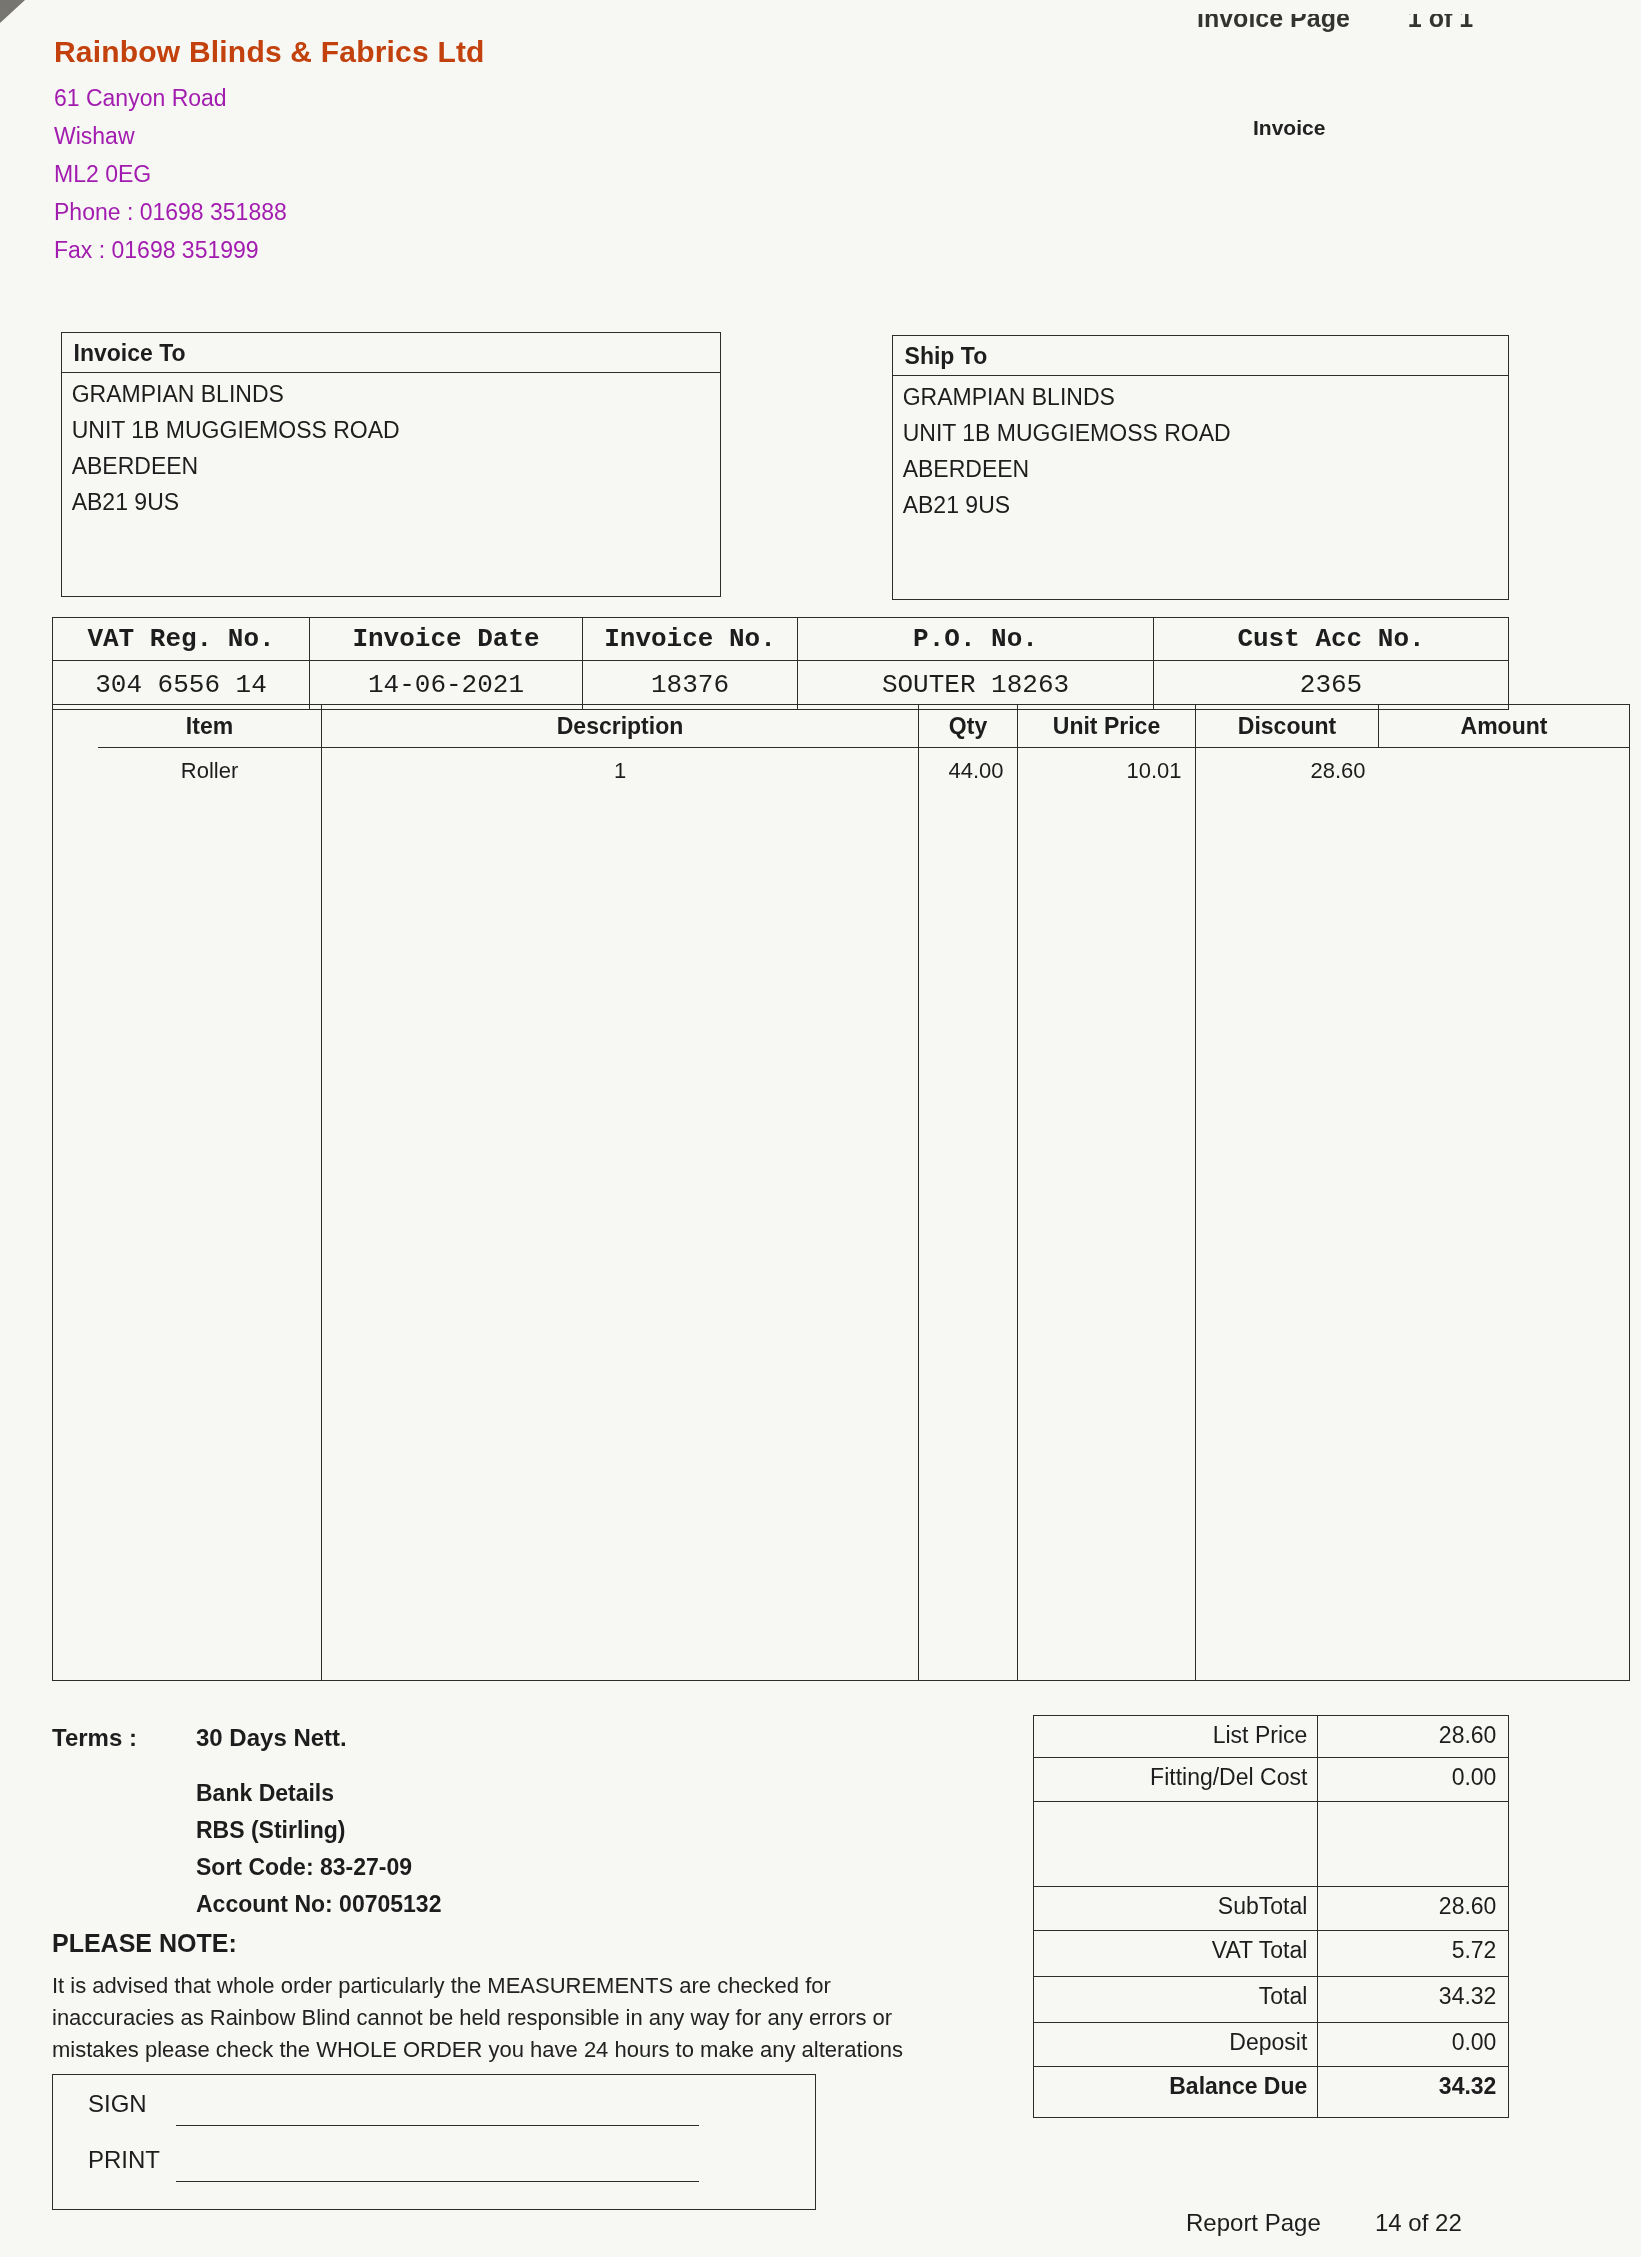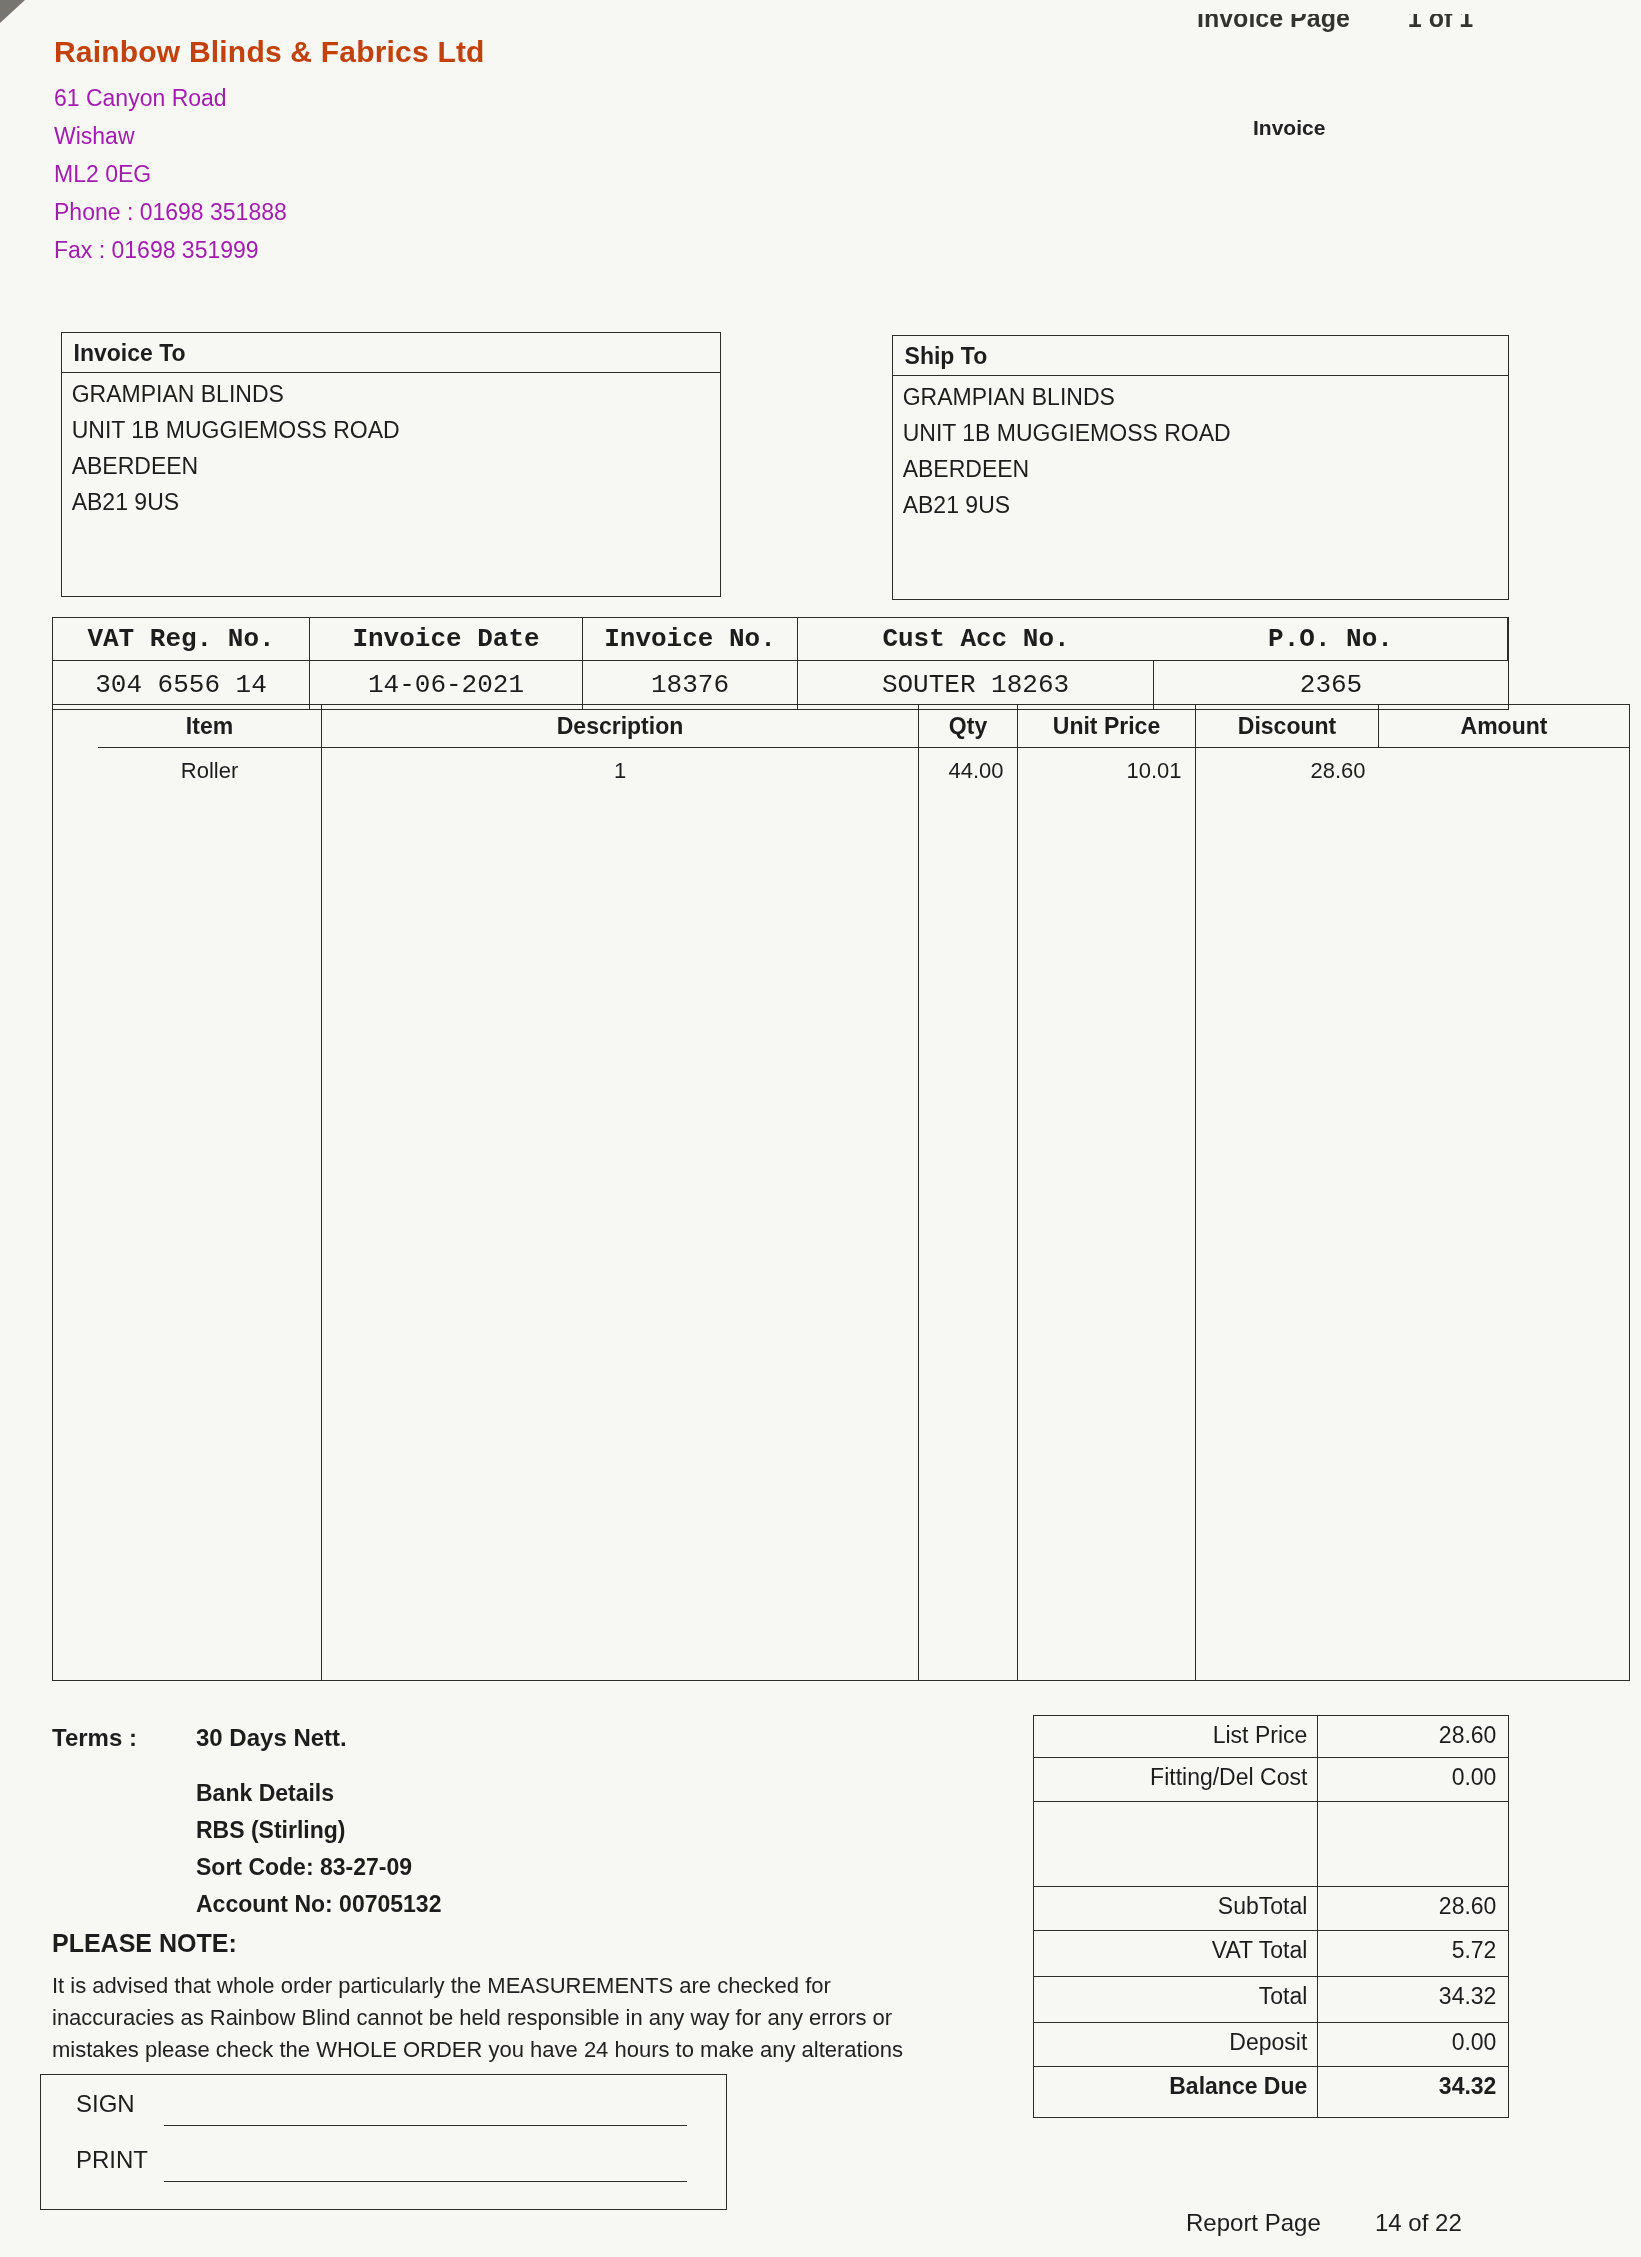--- a/index.html
+++ b/index.html
@@ -60,21 +60,21 @@
   
   .terms-label { position:absolute; left:52px; top:1724px; font-size:24px; font-weight:bold; }
   .terms-value { position:absolute; left:196px; top:1724px; font-size:24px; font-weight:bold; }
   .bank-block { position:absolute; left:196px; top:1775px; font-size:23px; font-weight:bold; line-height:37px; }
 
   .note-heading { position:absolute; left:52px; top:1929px; font-size:25px; font-weight:bold; }
   .note-body { position:absolute; left:52px; top:1970px; width:917px; font-size:22px;
     line-height:32px; white-space:pre-line; color:#222; }
 
   
-  .sign-box { position:absolute; left:40px; top:2074px; width:687px; height:136px;
+  .sign-box { position:absolute; left:52px; top:2074px; width:764px; height:136px;
     border:1.9px solid #2c2c2a;padding-left:17px; }
   .sign-label { position:absolute; left:35px; top:15.4px; font-size:24px; }
   .print-label { position:absolute; left:35px; top:71px; font-size:24px; }
   .sig-line { position:absolute; left:123px; width:523px; border-bottom:1.9px solid #2c2c2a; }
   .sig-line-1 { top:50px; }
   .sig-line-2 { top:106px; }
 
   
   .totals-box { position:absolute; left:1033px; top:1715px; width:476px; height:403px;
     border:1.9px solid #2c2c2a; display:grid;
@@ -132,22 +132,22 @@
       <div>UNIT 1B MUGGIEMOSS ROAD</div>
       <div>ABERDEEN</div>
       <div>AB21 9US</div>
     </div>
   </div>
 
   <div class="info-table">
     <div class="c hdr">VAT Reg. No.</div>
     <div class="c hdr">Invoice Date</div>
     <div class="c hdr">Invoice No.</div>
+    <div class="c hdr">P.O. No.</div>
     <div class="c hdr lastcol">Cust Acc No.</div>
-    <div class="c hdr">P.O. No.</div>
     <div class="c">304 6556 14</div>
     <div class="c">14-06-2021</div>
     <div class="c">18376</div>
     <div class="c">SOUTER 18263</div>
     <div class="c lastcol">2365</div>
   </div>
 
   <div class="items-table">
     <div class="c hdr">Item</div>
     <div class="c hdr">Description</div>

